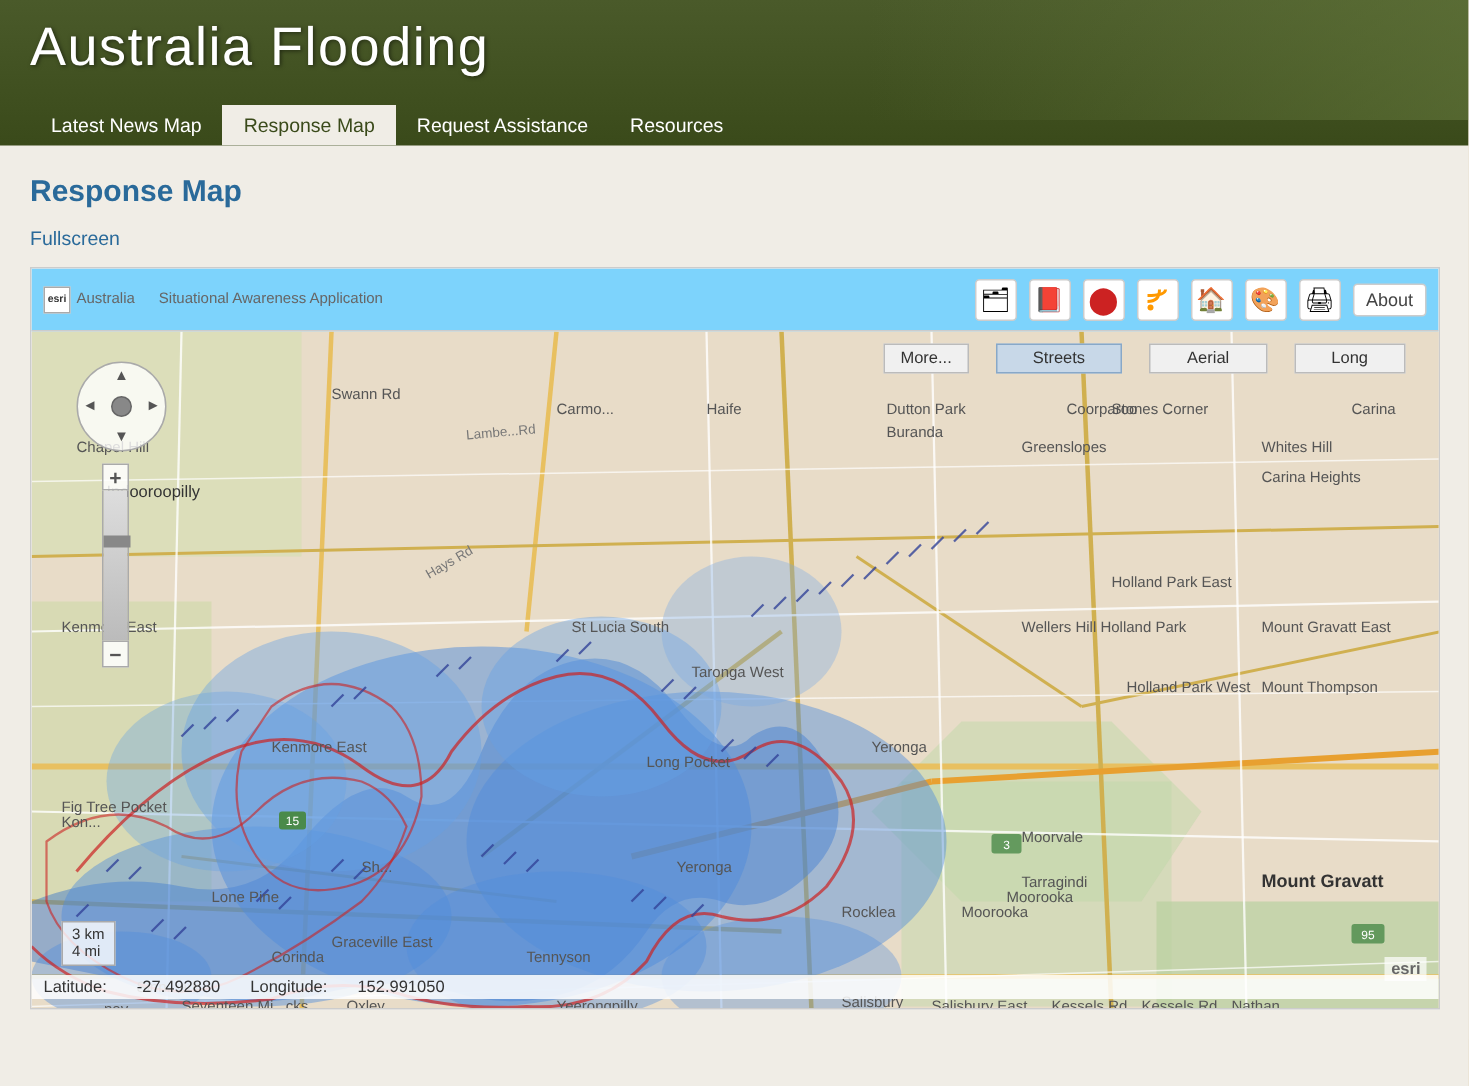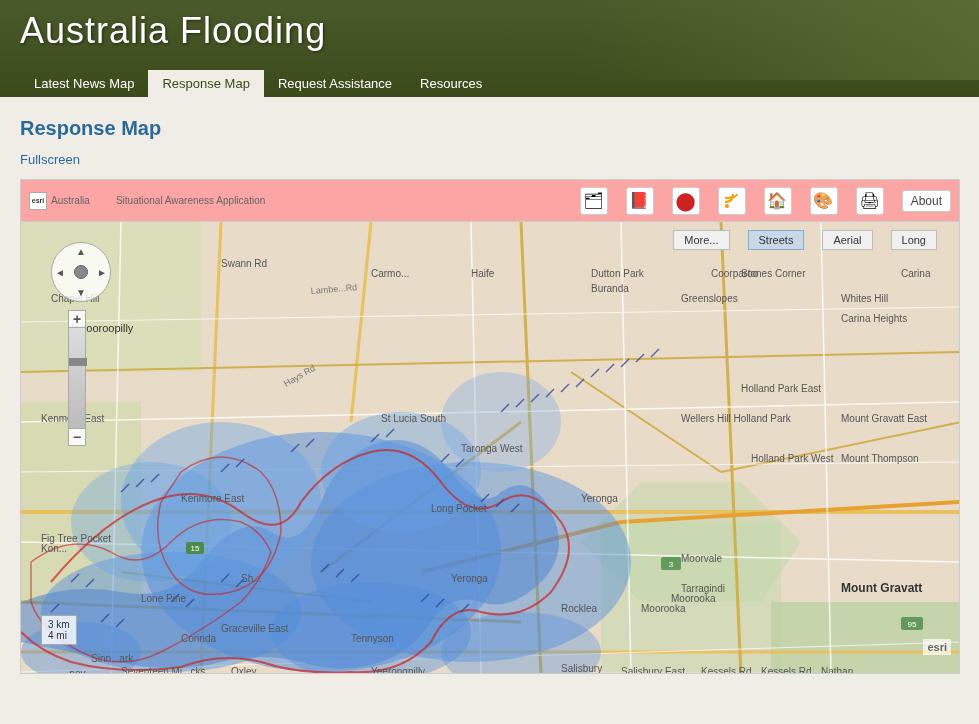--- a/index.html
+++ b/index.html
@@ -91,25 +91,25 @@
       width: 940px;
       height: 495px;
       position: relative;
       overflow: hidden;
     }
 
     
     #map-toolbar {
       display: flex;
       align-items: center;
-      background: #fca5a5;
+      background: #7dd3fc;
       border-bottom: 1px solid #ccc;
       padding: 4px 8px;
       height: 42px;
-      gap: 18px;
+      gap: 8px;
     }
     #esri-logo {
       display: flex;
       align-items: center;
       gap: 4px;
       margin-right: 8px;
     }
     #esri-logo-box {
       width: 18px; height: 18px;
       background: #fff;
@@ -223,21 +223,21 @@
     
     #map-type-controls {
       position: absolute;
       right: 24px;
       top: 8px;
       display: flex;
       gap: 18px;
       justify-content: flex-end;
     }
     .map-type-btn {
-      padding: 3px 10px;
+      padding: 3px 24px;
       font-size: 11px;
       background: #f0f0f0;
       border: 1px solid #bbb;
       cursor: pointer;
       color: #333;
     }
     .map-type-btn.active {
       background: #c8d8e8;
       border-color: #88a8c8;
     }
@@ -535,20 +535,26 @@
         <button class="map-type-btn active">Streets</button>
         <button class="map-type-btn">Aerial</button>
         <button class="map-type-btn">Long</button>
       </div>
 
       <div id="scale-bar">
         <div>3 km</div>
         <div>4 mi</div>
       </div>
 
+      <div id="coordinates">
+        <span>Latitude:</span>
+        <span>-27.492880</span>
+        <span>Longitude:</span>
+        <span>152.991050</span>
+      </div>
 
       <div id="esri-watermark">
         <strong>esri</strong>
       </div>
 
     </div>
   </div>
 </div>
 
 </body></html>

